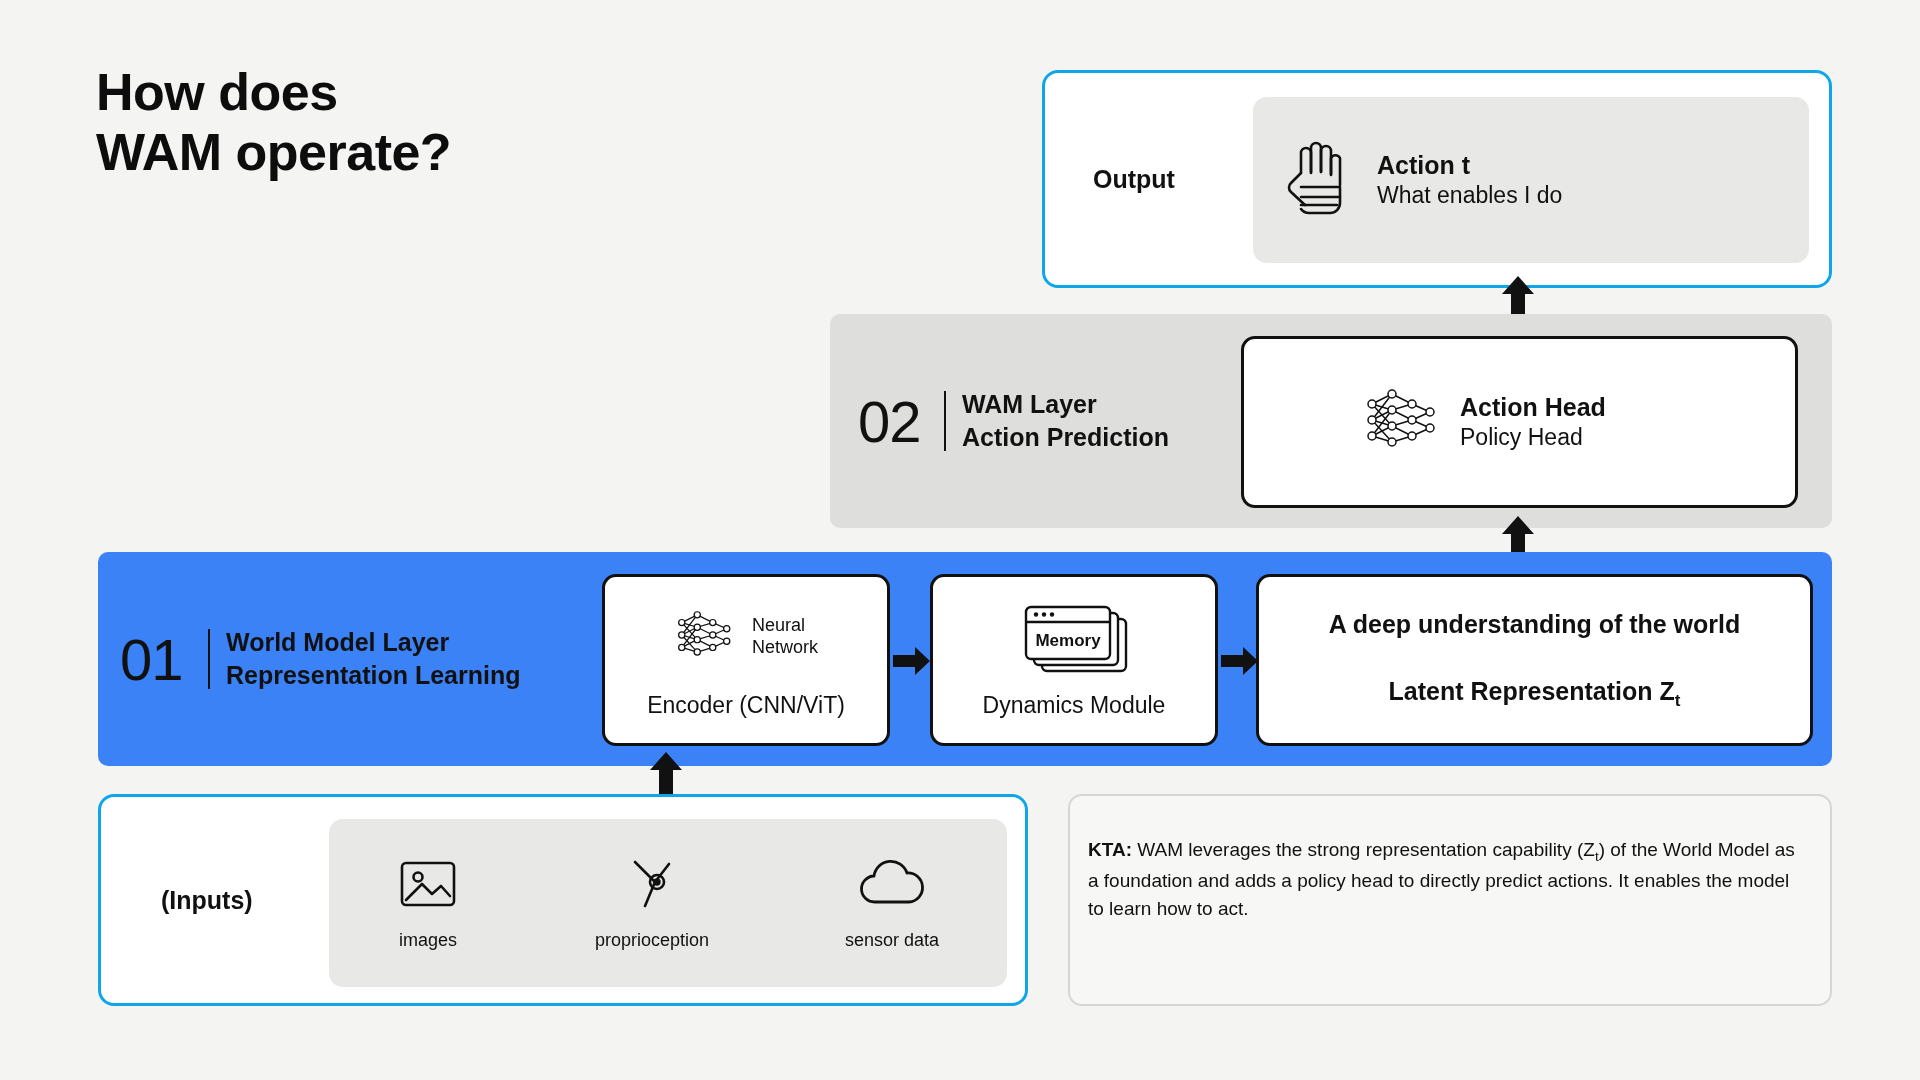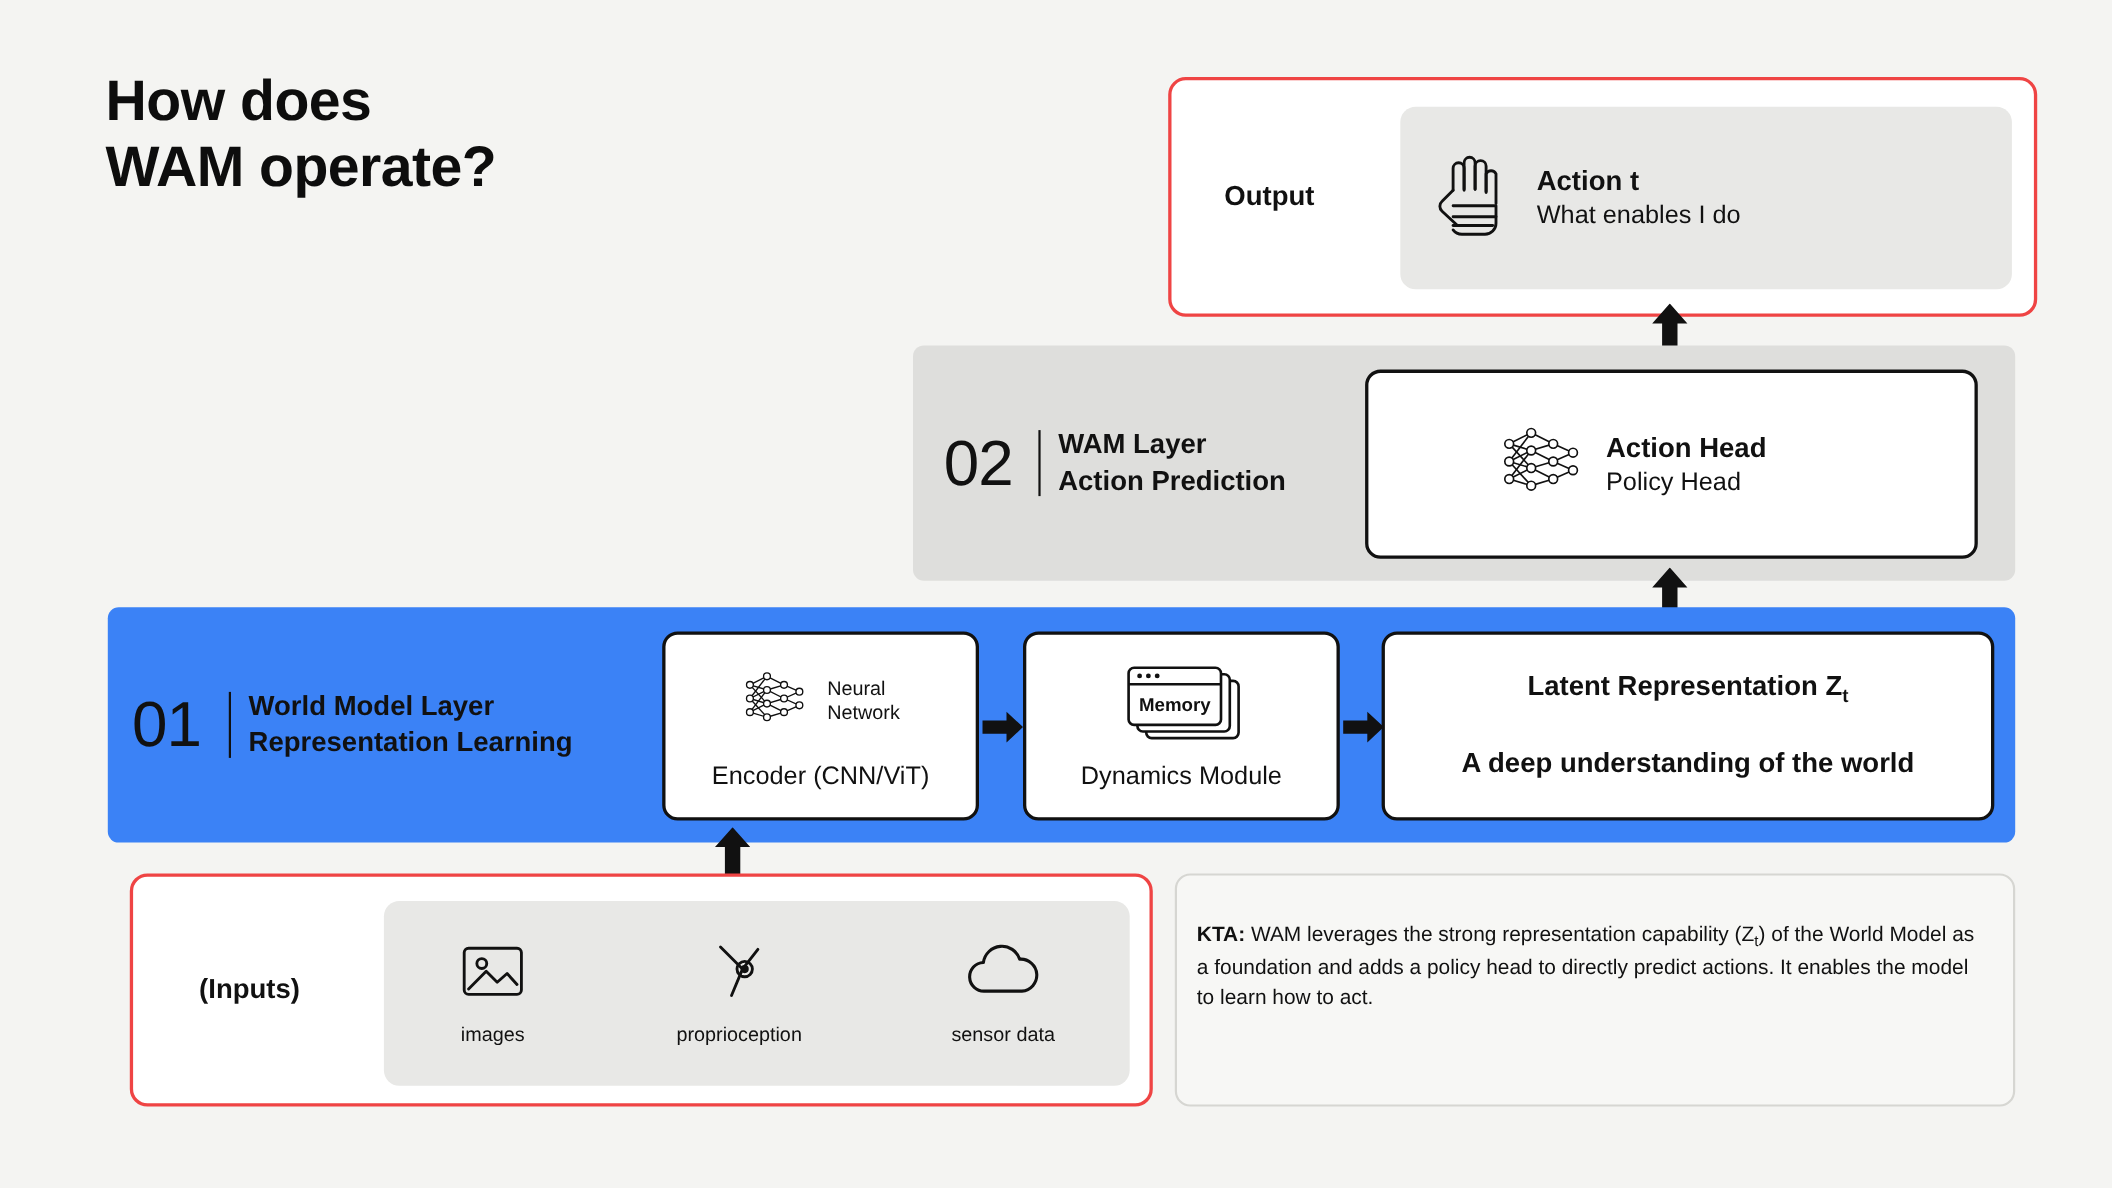--- a/index.html
+++ b/index.html
@@ -35,22 +35,21 @@
   }
 
   
   .box {
     position: absolute;
     box-sizing: border-box;
     border-radius: 16px;
   }
   .outline {
     background: #ffffff;
-    border: 3px solid #ef4444;
-    margin-left: 20px;
+    border: 3px solid #0ea5e9;
   }
   .inner-grey {
     background: #e8e8e6;
     border-radius: 14px;
   }
 
   
   #output-card {
     left: 1042px;
     top: 70px;
@@ -489,22 +488,22 @@
     </div>
 
     <div class="arrow" style="left:1123px; top:94px;">
       <svg width="38" height="30" viewBox="0 0 38 30" fill="#111">
         <polygon points="0,9 22,9 22,1 37,15 22,29 22,21 0,21"></polygon>
       </svg>
     </div>
 
     <div id="latent-card" class="wm-card">
       <div class="txt">
+        <div>A deep understanding of the world</div>
         <div><span>Latent Representation Z</span><sub style="font-size:0.68em">t</sub></div>
-        <div>A deep understanding of the world</div>
       </div>
     </div>
   </div>
 
   <div class="arrow" style="left:648px; top:752px;">
     <svg width="36" height="50" viewBox="0 0 36 50" fill="#111">
       <polygon points="18,0 34,18 25,18 25,50 11,50 11,18 2,18"></polygon>
     </svg>
   </div>
 

